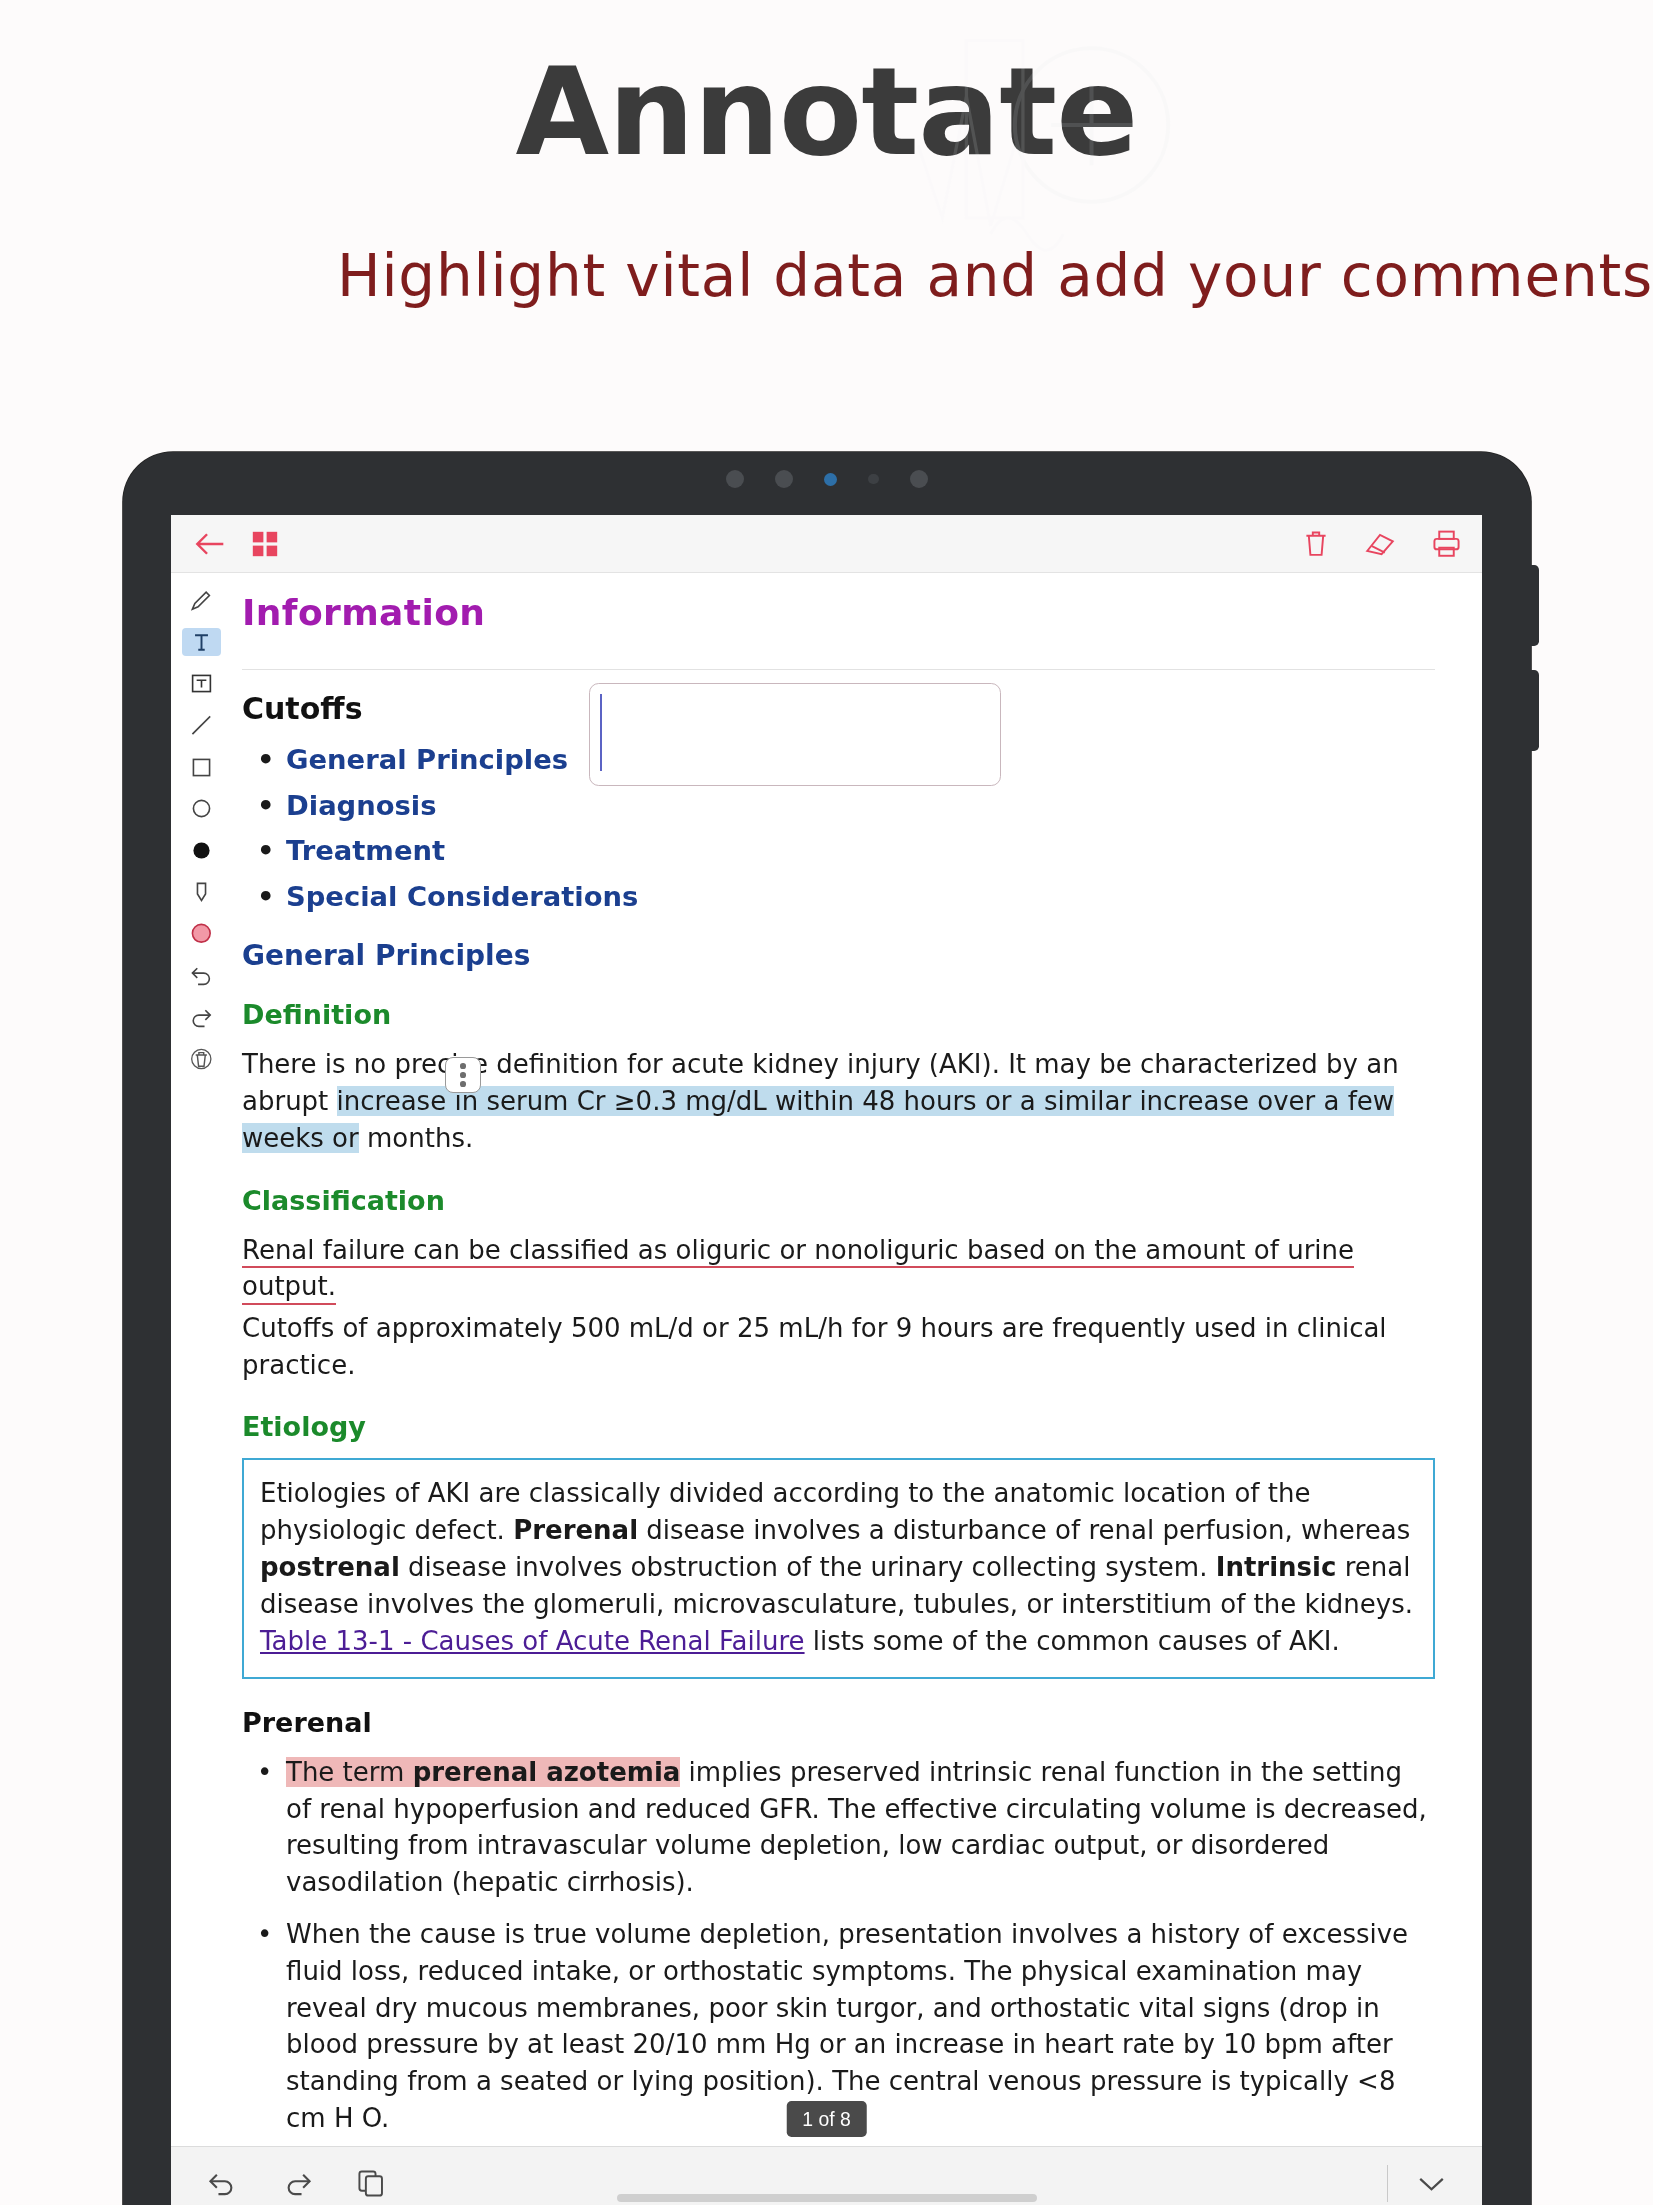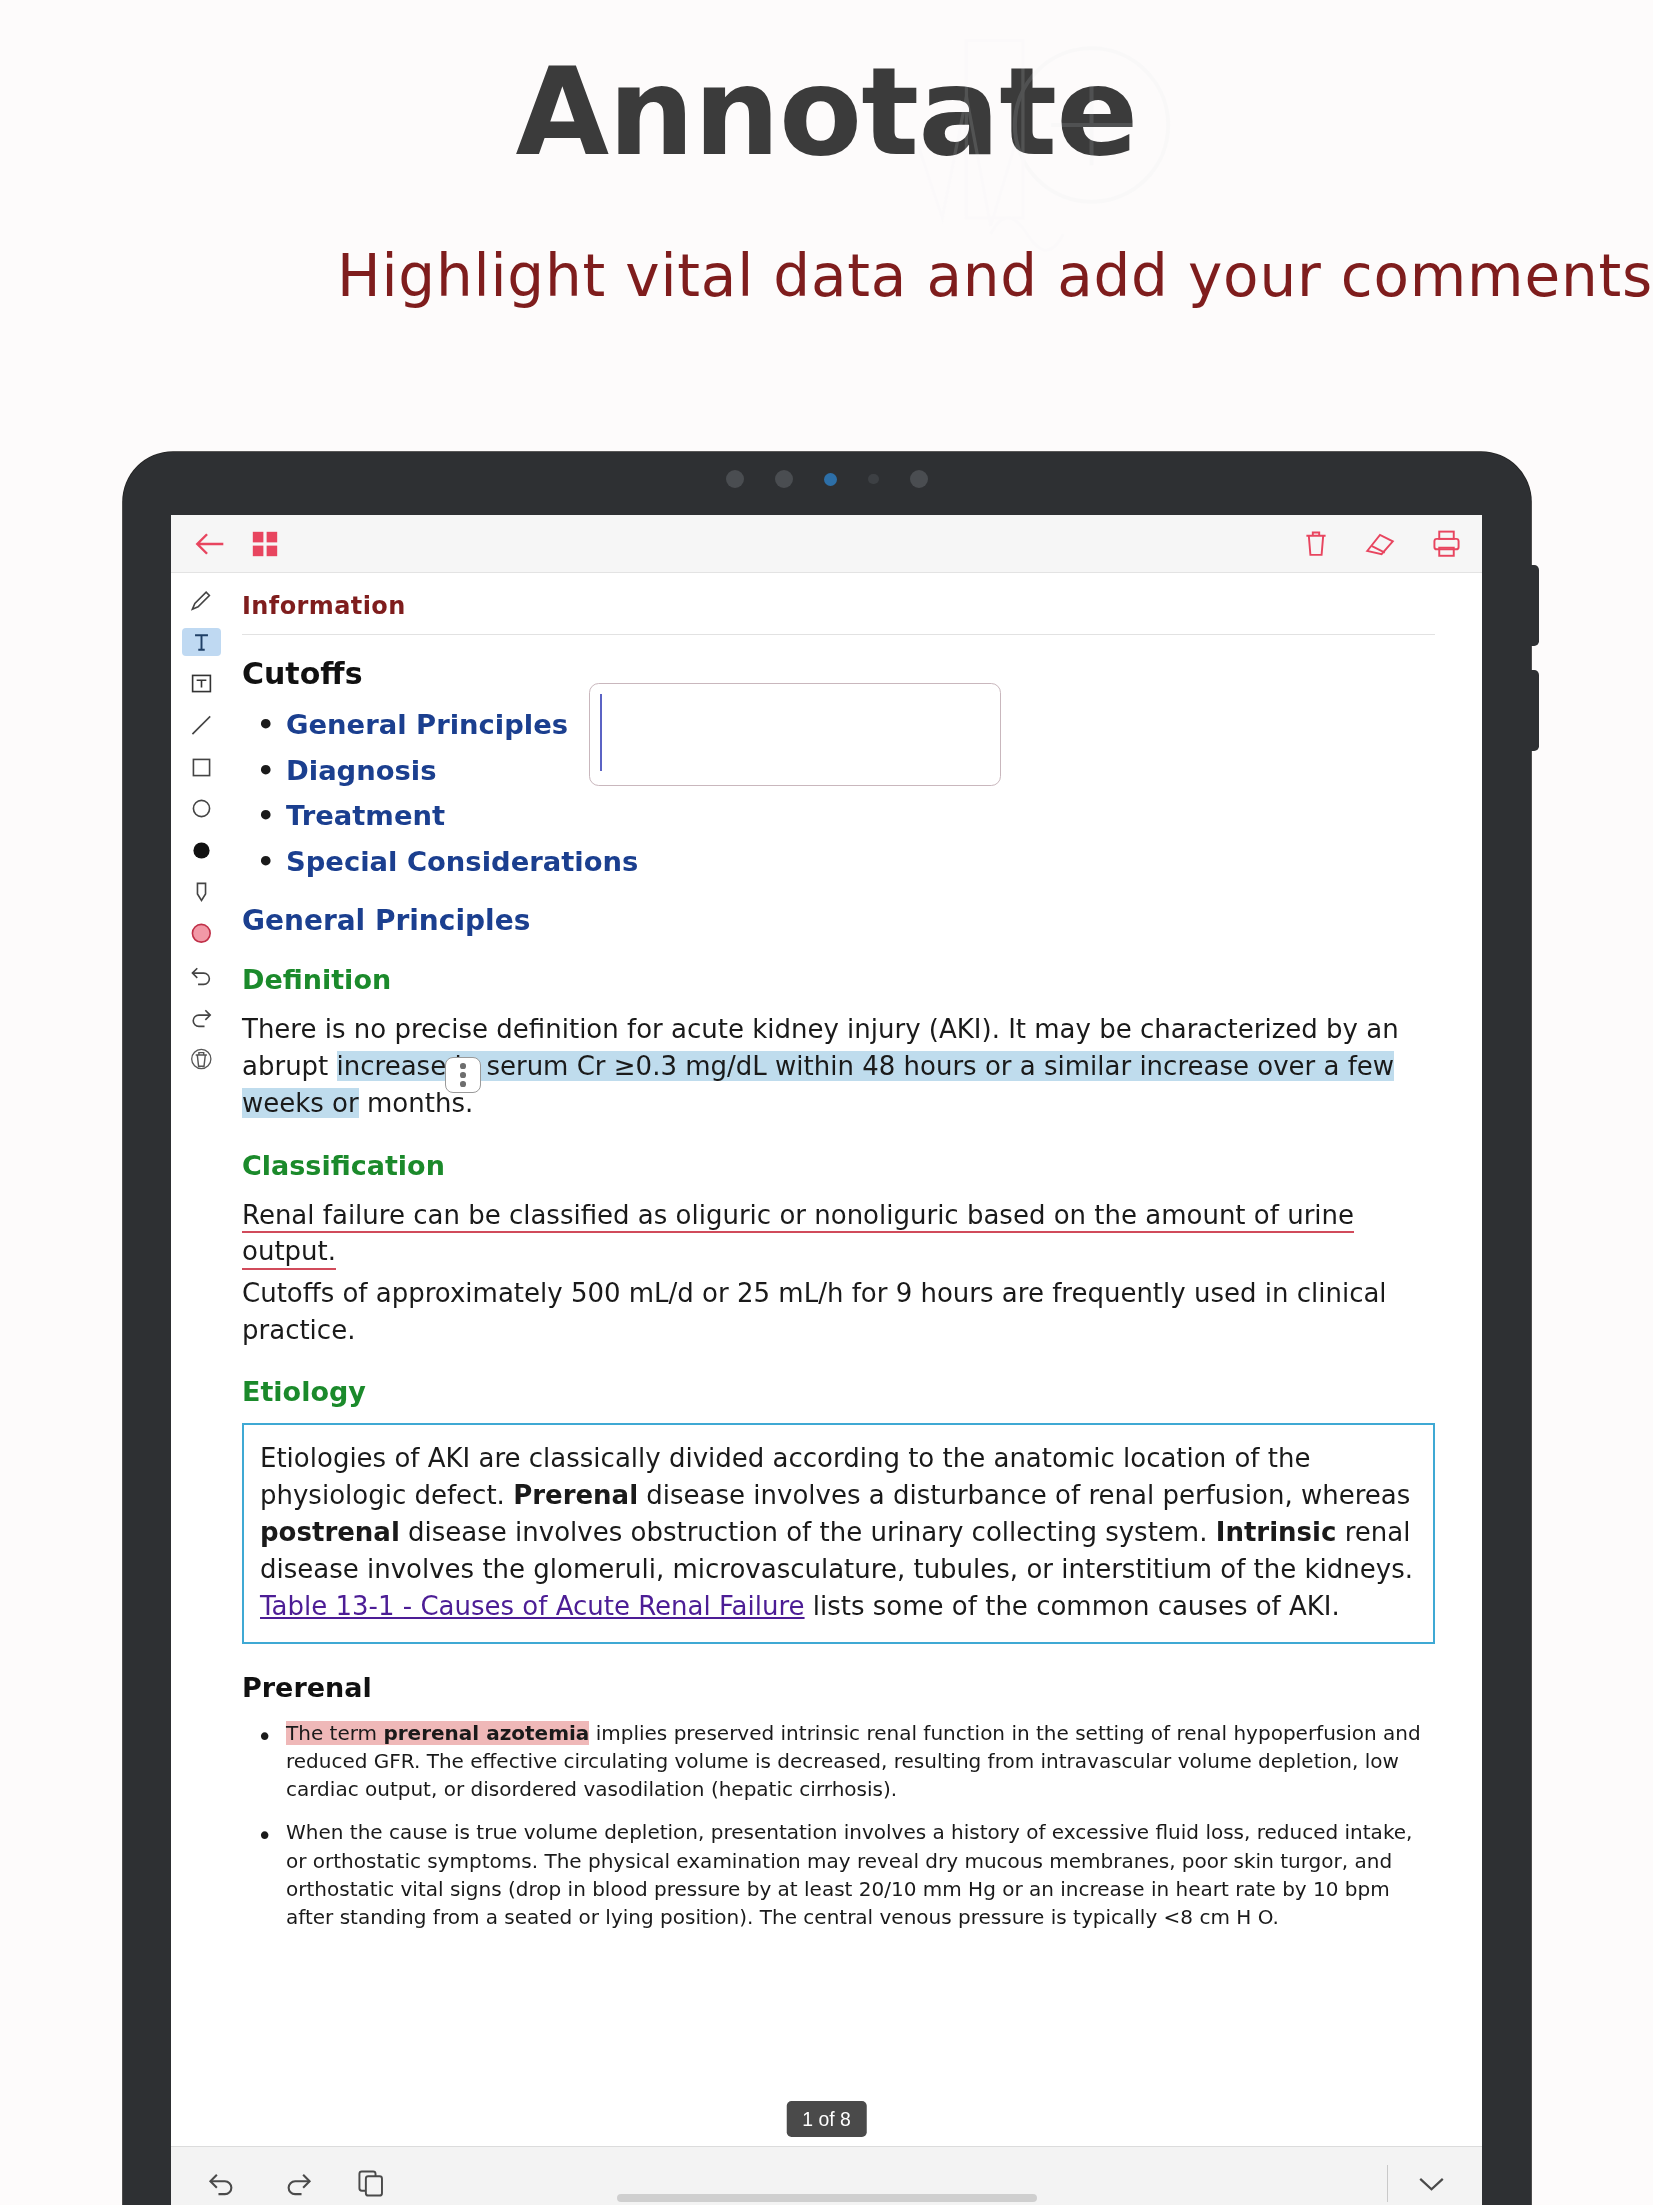--- a/index.html
+++ b/index.html
@@ -90,21 +90,21 @@
 
   
   .doc {
     position: absolute; left: 32px; top: 58px; right: 8px; bottom: 74px;
     padding: 19.4px 39px 0 39px;
     font-family: "DejaVu Sans", sans-serif;
     color: #1a1a1a;
     overflow: hidden;
   }
   .doc h1 {
-    font-size: 24px; color: #7f1d1d; font-weight: bold; margin-bottom: 14px;
+    font-size: 36px; color: #a21caf; font-weight: bold; margin-bottom: 36px;
     letter-spacing: 0.4px;
   }
   .hr { height: 0.8px; background: #e2e2e2; margin: 6.5px 0 21px 0; }
   .doc h2 { font-size: 30px; font-weight: bold; color: #111; margin-bottom: 18px; }
   .doc h3 { font-size: 27px; font-weight: bold; color: #1b8a2b; margin: 27.4px 0 16px 0; }
   .doc h3.dark { color: #1b8a2b; }
   .sec-title { font-size: 28px; font-weight: bold; color: #1b3f8f; display:inline-block; }
   ul.outline { list-style: none; margin: 0 0 27.4px 44px; }
   ul.outline li { font-size: 27.4px; font-weight: bold; color: #1b3f8f; margin-bottom: 14.5px; position: relative; }
   ul.outline li::before {
@@ -112,21 +112,21 @@
   }
   p.body { font-size: 26px; line-height: 1.42; margin-bottom: 4.8px; color: #1a1a1a; }
   .hl-blue { background: #bfdced; }
   .hl-red { background: #efb8b8; }
   .underline-red { border-bottom: 2.4px solid #d14b5b; padding-bottom: 1.6px; }
   .link { color: #4c1d95; text-decoration: underline; }
   .boxed {
     border: 2.4px solid #3fa9d4; padding: 14.5px 16px 13px 16px; margin: 11.3px 0 16px 0;
   }
   .bullets { list-style: none; margin: 14.5px 0 0 44px; }
-  .bullets li { font-size: 20px; line-height: 1.42; margin-bottom: 14.5px; position: relative; }
+  .bullets li { font-size: 26px; line-height: 1.42; margin-bottom: 14.5px; position: relative; }
   .bullets li::before { content: "•"; position: absolute; left: -29px; font-size: 26px; }
   b { font-weight: bold; }
 
   
   .text-annot {
     position: absolute; left: 386px; top: 110px; width: 412px; height: 103px;
     border: 1.6px solid #c9b7bd; border-radius: 9.7px; background: #fff;
   }
   .text-annot .caret {
     position: absolute; left: 9.7px; top: 9.7px; width: 2.4px; height: 77px; background: #5b63c4;

